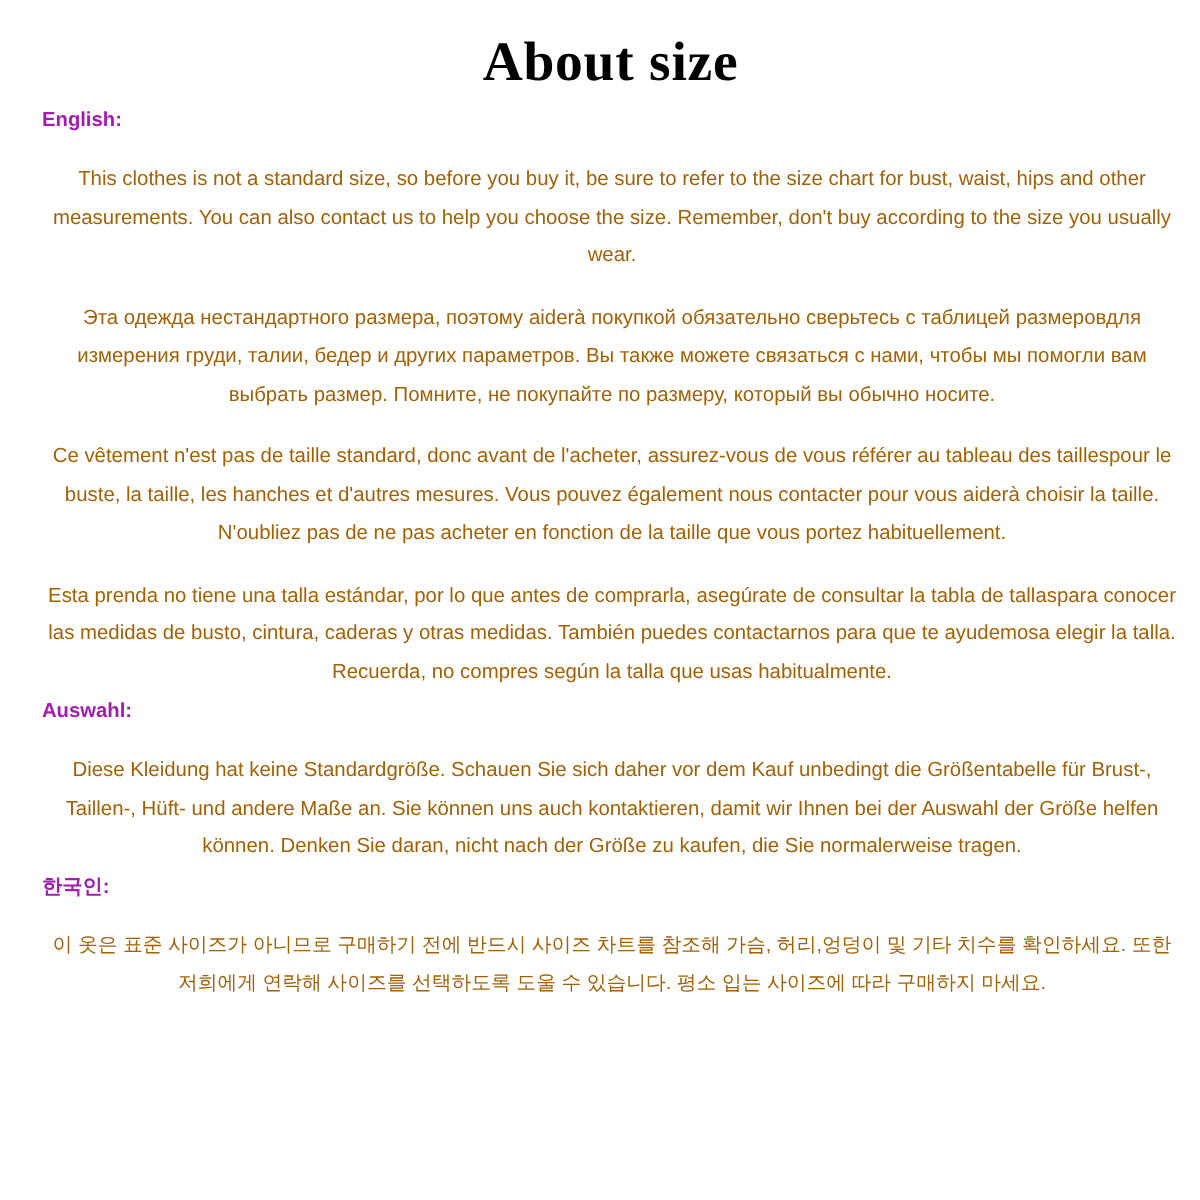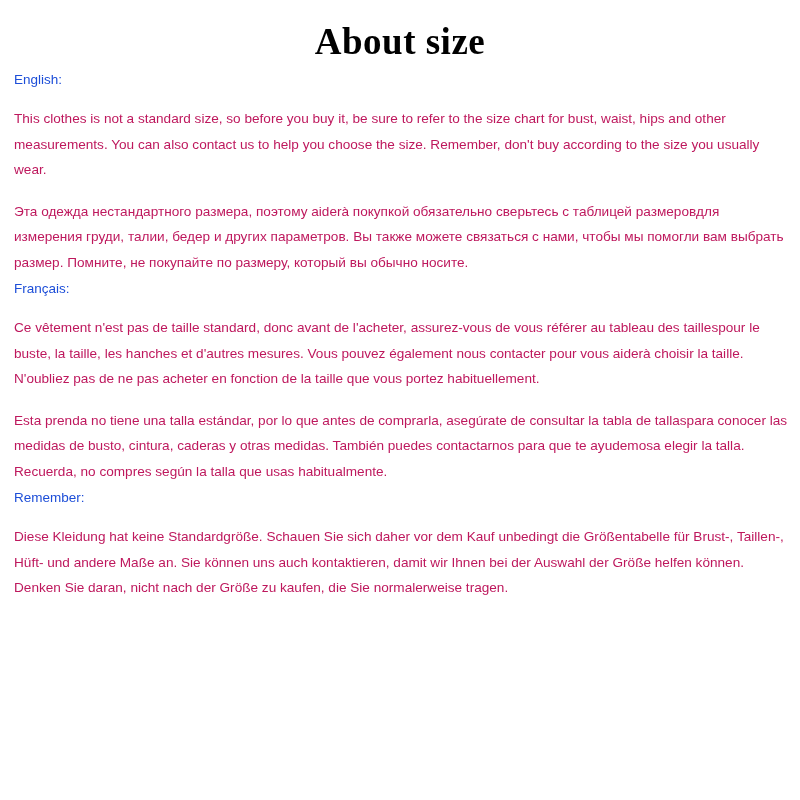--- a/index.html
+++ b/index.html
@@ -11,49 +11,49 @@
     width: 800px;
     height: 800px;
     overflow: hidden;
     font-family: "Liberation Sans", sans-serif;
     color: #ff3c3c;
   }
   .page {
     width: 800px;
     height: 800px;
     box-sizing: border-box;
-    padding: 12px 6px 0 6px;
+    padding: 12px 6px 0 20px;
     position: relative;
   }
   .doc-title {
     text-align: center;
     color: #000000;
     font-family: "Liberation Serif", serif;
     font-weight: bold;
     font-size: 37px;
     line-height: 44px;
     margin: 8px 0 6px 0;
     letter-spacing: 0.5px;
   }
   .section {
     margin: 0 0 2px 0;
   }
   .lang-label {
-    color: #1d4ed8;
-    font-weight: normal;
+    color: #a21caf;
+    font-weight: bold;
     font-size: 13.5px;
     line-height: 20px;
     margin: 4px 0 1px 8px;
   }
   .body-text {
-    color: #be185d;
+    color: #a16207;
     font-size: 13.6px;
     line-height: 25.5px;
     margin: 16px 6px 0 8px;
-    text-align: left;
+    text-align: center;
     white-space: pre-line;
   }
   .body-text.kr {
     font-size: 13.2px;
     line-height: 25px;
   }
 </style>
 </head>
 <body>
 
@@ -64,27 +64,30 @@
   <div class="section">
     <div class="lang-label">English:</div>
     <div class="body-text">This clothes is not a standard size, so before you buy it, be sure to refer to the size chart for bust, waist, hips and other measurements. You can also contact us to help you choose the size. Remember, don't buy according to the size you usually wear.</div>
   </div>
 
   <div class="section">
     <div class="body-text">Эта одежда нестандартного размера, поэтому aiderà покупкой обязательно сверьтесь с таблицей размеровдля измерения груди, талии, бедер и других параметров. Вы также можете связаться с нами, чтобы мы помогли вам выбрать размер. Помните, не покупайте по размеру, который вы обычно носите.</div>
   </div>
 
   <div class="section">
-    <div class="lang-label">Français:</div>
     <div class="body-text">Ce vêtement n'est pas de taille standard, donc avant de l'acheter, assurez-vous de vous référer au tableau des taillespour le buste, la taille, les hanches et d'autres mesures. Vous pouvez également nous contacter pour vous aiderà choisir la taille. N'oubliez pas de ne pas acheter en fonction de la taille que vous portez habituellement.</div>
   </div>
 
   <div class="section">
     <div class="body-text">Esta prenda no tiene una talla estándar, por lo que antes de comprarla, asegúrate de consultar la tabla de tallaspara conocer las medidas de busto, cintura, caderas y otras medidas. También puedes contactarnos para que te ayudemosa elegir la talla. Recuerda, no compres según la talla que usas habitualmente.</div>
   </div>
 
   <div class="section">
-    <div class="lang-label">Remember:</div>
+    <div class="lang-label">Auswahl:</div>
     <div class="body-text">Diese Kleidung hat keine Standardgröße. Schauen Sie sich daher vor dem Kauf unbedingt die Größentabelle für Brust-, Taillen-, Hüft- und andere Maße an. Sie können uns auch kontaktieren, damit wir Ihnen bei der Auswahl der Größe helfen können. Denken Sie daran, nicht nach der Größe zu kaufen, die Sie normalerweise tragen.</div>
   </div>
 
+  <div class="section">
+    <div class="lang-label">한국인:</div>
+    <div class="body-text kr">이 옷은 표준 사이즈가 아니므로 구매하기 전에 반드시 사이즈 차트를 참조해 가슴, 허리,엉덩이 및 기타 치수를 확인하세요. 또한 저희에게 연락해 사이즈를 선택하도록 도울 수 있습니다. 평소 입는 사이즈에 따라 구매하지 마세요.</div>
+  </div>
 
 </div>
 
 </body></html>

